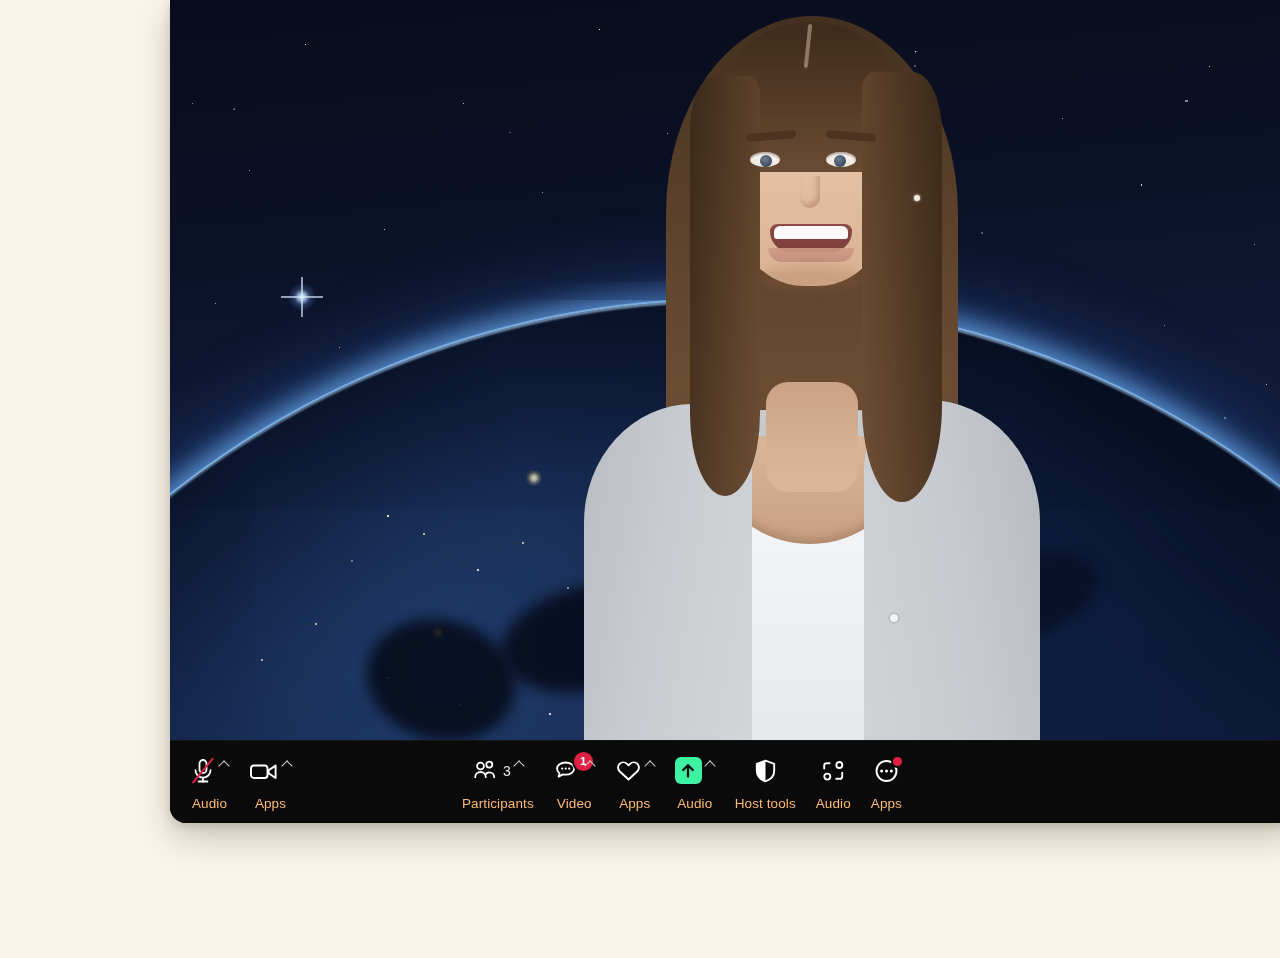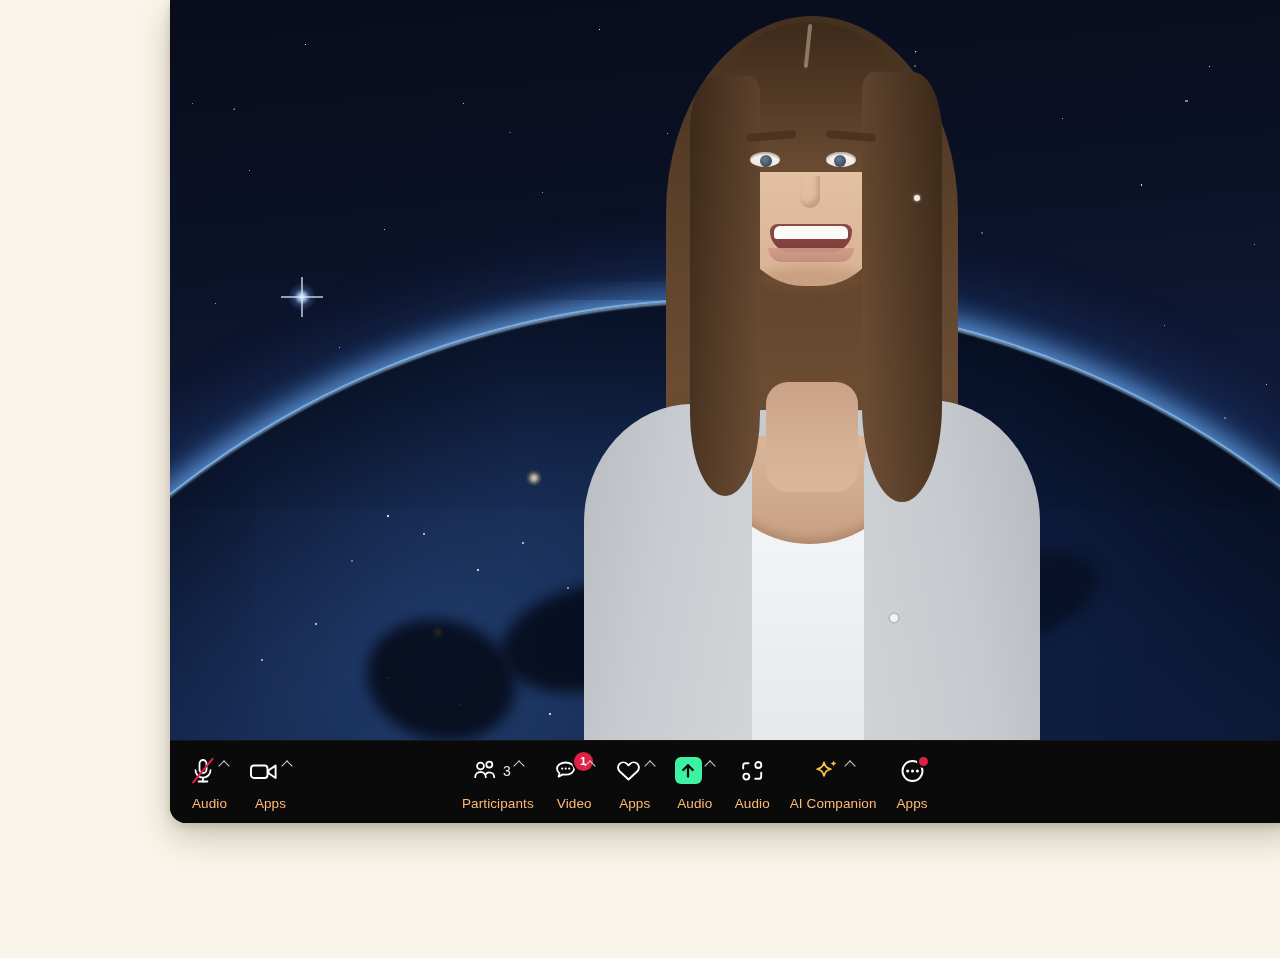--- a/index.html
+++ b/index.html
@@ -552,47 +552,46 @@
               <line x1="8" y1="14.5" x2="8" y2="3.5" stroke="#0a0a0a" stroke-width="2.3" stroke-linecap="round"></line>
               <path d="M3.2 8 8 3.2 12.8 8" fill="none" stroke="#0a0a0a" stroke-width="2.3" stroke-linecap="round" stroke-linejoin="round"></path>
             </svg>
           </span>
         </span>
         <span class="caret"></span>
       </div>
       <span class="tb-label">Audio</span>
     </div>
 
+    <div class="tb-item">
+      <div class="tb-iconrow">
+        <span class="tb-icon">
+          <svg width="25" height="26" viewBox="0 0 25 26">
+            <path d="M12.5 2.6 3.8 5.8v7c0 5.2 3.6 8.8 8.7 10.6 5.1-1.8 8.7-5.4 8.7-10.6v-7Z" fill="none" stroke="#fff" stroke-width="1.9" stroke-linejoin="round"></path>
+            <path d="M12.5 2.6 3.8 5.8v7c0 5.2 3.6 8.8 8.7 10.6Z" fill="#fff"></path>
+          </svg>
+        </span>
+      </div>
+      <span class="tb-label">Host tools</span>
+    </div>
 
     <div class="tb-item">
       <div class="tb-iconrow">
         <span class="tb-icon">
           <svg width="27" height="24" viewBox="0 0 27 24">
             <path d="M9.5 4.2H6.6A2.4 2.4 0 0 0 4.2 6.6v2.9" fill="none" stroke="#fff" stroke-width="1.9" stroke-linecap="round"></path>
             <path d="M22.2 13.8v3.6a2.4 2.4 0 0 1-2.4 2.4h-3.6" fill="none" stroke="#fff" stroke-width="1.9" stroke-linecap="round"></path>
             <circle cx="19.3" cy="6" r="3" fill="none" stroke="#fff" stroke-width="1.9"></circle>
             <circle cx="7.3" cy="17.6" r="3" fill="none" stroke="#fff" stroke-width="1.9"></circle>
           </svg>
         </span>
       </div>
       <span class="tb-label">Audio</span>
     </div>
 
-    <div class="tb-item">
-      <div class="tb-iconrow">
-        <span class="tb-icon">
-          <svg width="30" height="26" viewBox="0 0 30 26">
-            <path d="M12 4.4c1.1 4.2 2.5 5.6 6.7 6.7-4.2 1.1-5.6 2.5-6.7 6.7-1.1-4.2-2.5-5.6-6.7-6.7 4.2-1.1 5.6-2.5 6.7-6.7Z" fill="none" stroke="#f5c542" stroke-width="1.9" stroke-linejoin="round"></path>
-            <path d="M21.5 2.4c.5 2 1.1 2.6 3.1 3.1-2 .5-2.6 1.1-3.1 3.1-.5-2-1.1-2.6-3.1-3.1 2-.5 2.6-1.1 3.1-3.1Z" fill="#f5c542"></path>
-          </svg>
-        </span>
-        <span class="caret"></span>
-      </div>
-      <span class="tb-label">AI Companion</span>
-    </div>
 
     <div class="tb-item">
       <div class="tb-iconrow">
         <span class="tb-icon">
           <svg width="27" height="26" viewBox="0 0 27 26">
             <circle cx="13.5" cy="13" r="10" fill="none" stroke="#fff" stroke-width="1.9"></circle>
             <circle cx="8.6" cy="13" r="1.5" fill="#fff"></circle>
             <circle cx="13.5" cy="13" r="1.5" fill="#fff"></circle>
             <circle cx="18.4" cy="13" r="1.5" fill="#fff"></circle>
           </svg>

